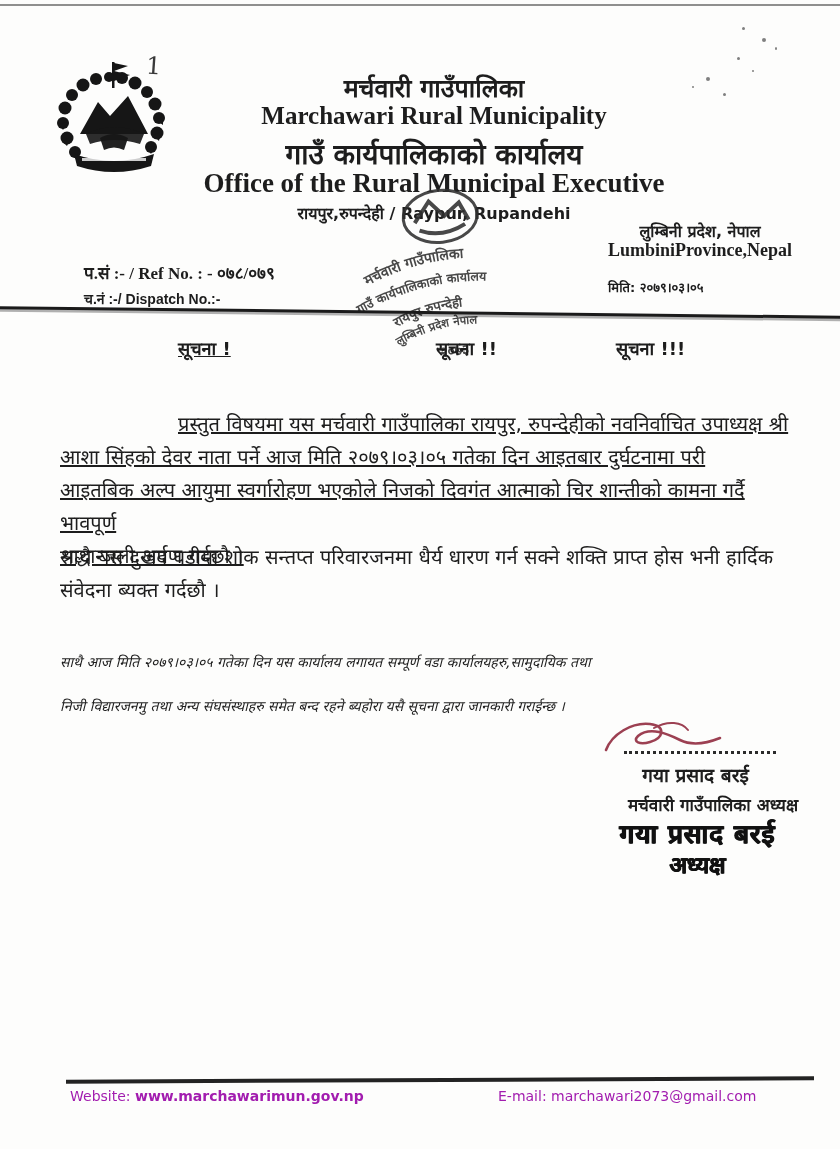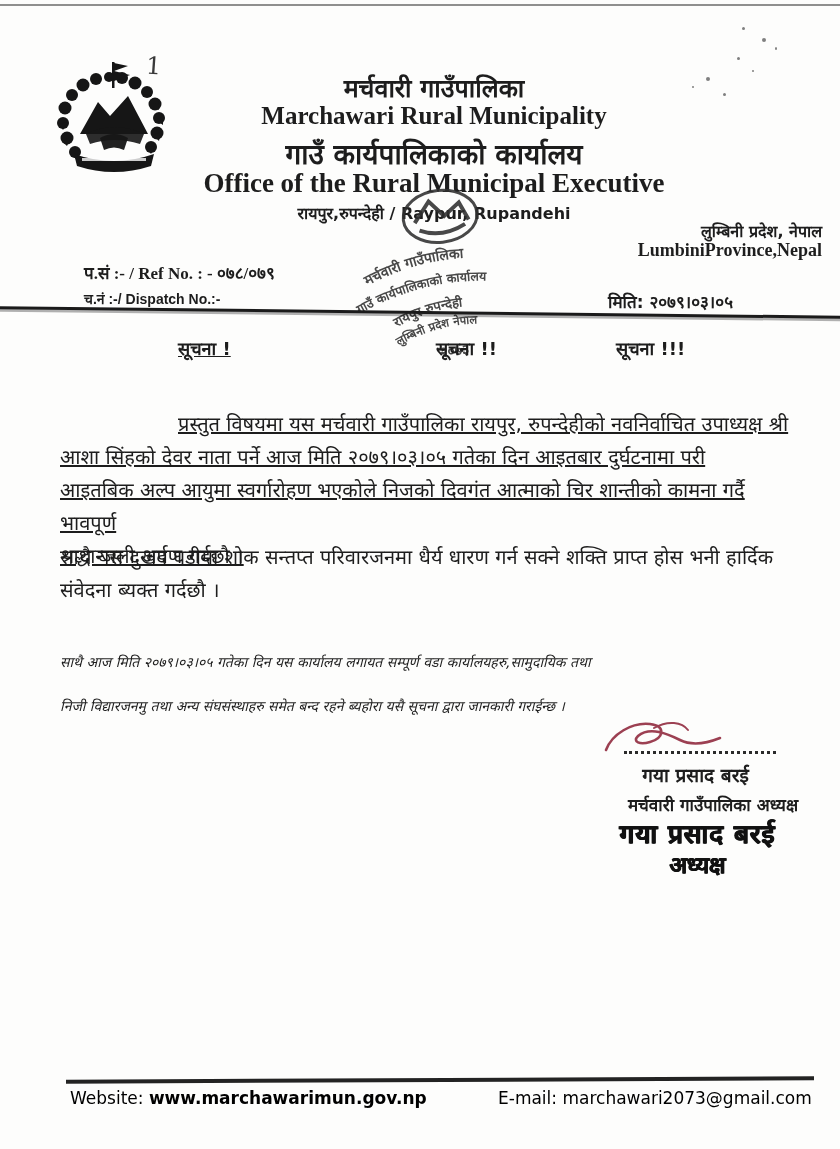--- a/index.html
+++ b/index.html
@@ -14,27 +14,27 @@
   .scan-top{left:0;top:4px;width:100%;height:2px;background:#6a6a6a;opacity:.75;}
   
   .hdr{left:0;right:0;transform:translateX(14px);}
   .hdr-np1{top:70px;font-size:25px;font-weight:700;}
   .hdr-en1{top:102px;font-size:25px;font-weight:700;font-family:"Liberation Serif","DejaVu Serif",serif;}
   .hdr-np2{top:134px;font-size:28px;font-weight:700;}
   .hdr-en2{top:168px;font-size:27px;font-weight:700;font-family:"Liberation Serif","DejaVu Serif",serif;}
   .hdr-addr{top:202px;font-size:16px;font-weight:700;}
   .handwritten{left:146px;top:52px;font-size:24px;color:#3a3a3a;font-family:"DejaVu Serif",serif;transform:rotate(4deg);}
   
-  .prov{left:578px;width:244px;text-align:right;}
+  .prov{left:578px;width:244px;text-align:center;}
   .prov-np{top:220px;font-size:16px;font-weight:700;}
   .prov-en{top:240px;font-size:18px;font-weight:700;font-family:"Liberation Serif","DejaVu Serif",serif;}
   
   .refno{left:84px;top:261px;font-size:17px;font-weight:700;font-family:"Liberation Serif","DejaVu Serif",serif;}
   .dispatch{left:84px;top:289px;font-size:14px;font-weight:700;font-family:Liberation Sans, sans-serif;}
-  .date{left:608px;top:290px;font-size:17px;font-weight:600;}
+  .date{left:608px;top:278px;font-size:13px;font-weight:600;}
   .rule1{left:-4px;top:311px;width:852px;height:3px;background:#1b1b1b;transform:rotate(0.65deg);box-shadow:0 2.5px 0 rgba(0,0,0,.3);}
   
   .notice{top:336px;font-size:18px;font-weight:600;}
   .n1{left:178px;text-decoration:underline;} .n2{left:436px;} .n3{left:616px;}
   
   .para{left:60px;width:732px;font-size:20px;}
   .para .ln{display:block;}
   .p1{top:408px;text-decoration:underline;} .p1 .ln{line-height:33px;}
   .p1 .ln.indent{padding-left:118px;}
   .p2{top:541px;} .p2 .ln{line-height:33px;}
@@ -46,21 +46,21 @@
   .sig-svg{left:598px;top:716px;width:175px;height:48px;}
   .sig-dots{left:624px;top:735px;width:152px;height:16px;border-bottom:3px dotted #2a2a2a;}
   .sig-name{left:598px;top:762px;width:195px;font-size:19px;font-weight:600;text-align:center;}
   .sig-title{left:588px;top:793px;width:250px;font-size:17px;font-weight:600;text-align:center;}
   .sig-stamp-name{left:570px;top:815px;width:255px;font-size:26px;font-weight:800;letter-spacing:1px;text-align:center;color:#111;
     text-shadow:0.6px 0 0 #111, -0.6px 0 0 #111;}
   .sig-stamp-title{left:570px;top:848px;width:255px;font-size:23px;font-weight:800;text-align:center;color:#111;
     text-shadow:0.5px 0 0 #111, -0.5px 0 0 #111;}
   
   .rule2{left:66px;top:1078px;width:748px;height:4px;background:#232323;transform:rotate(-0.25deg);}
-  .foot{top:1088px;font-size:17px;color:#000000;}
+  .foot{top:1088px;font-size:14px;color:#a21caf;}
   .foot .lbl{font-weight:400;}
   .foot .val{font-weight:700;}
   .foot-web{left:70px;}
   .foot-mail{left:498px;}
   .foot-mail .val{font-weight:400;}
   
   .speck{border-radius:50%;background:#3c3c3c;opacity:.65;}
   
   .logo{left:52px;top:56px;width:124px;height:128px;}
 </style>

